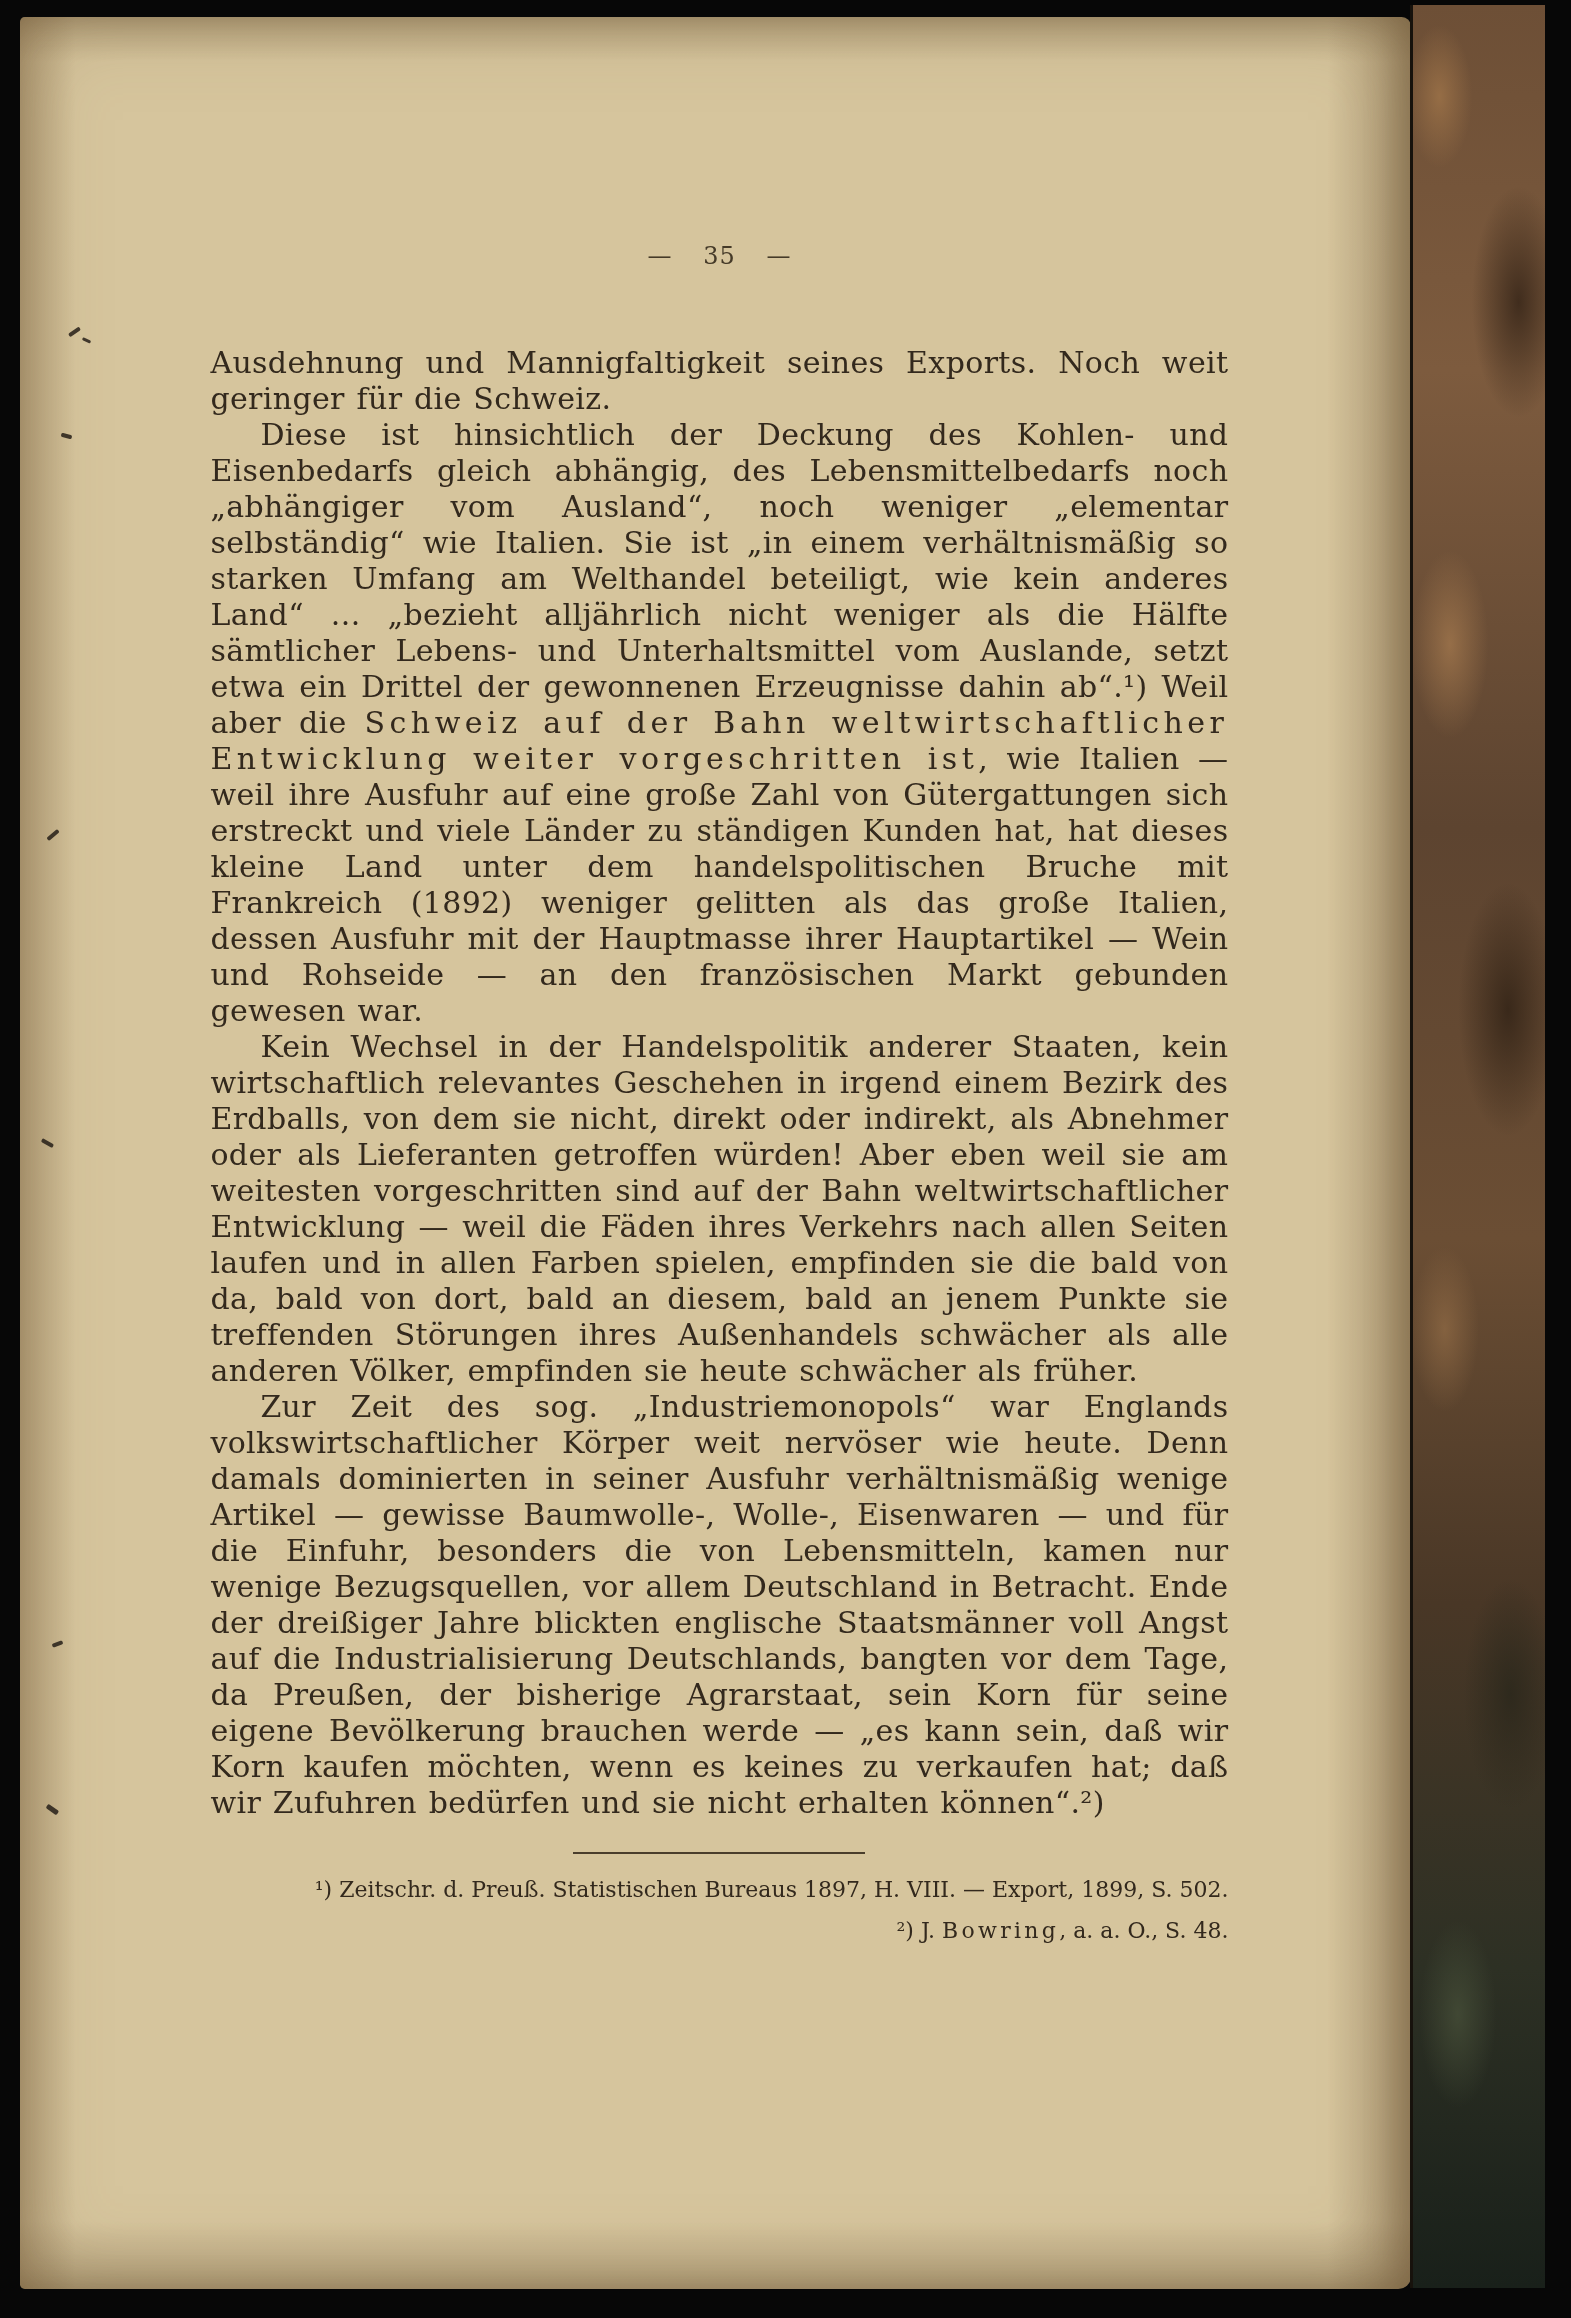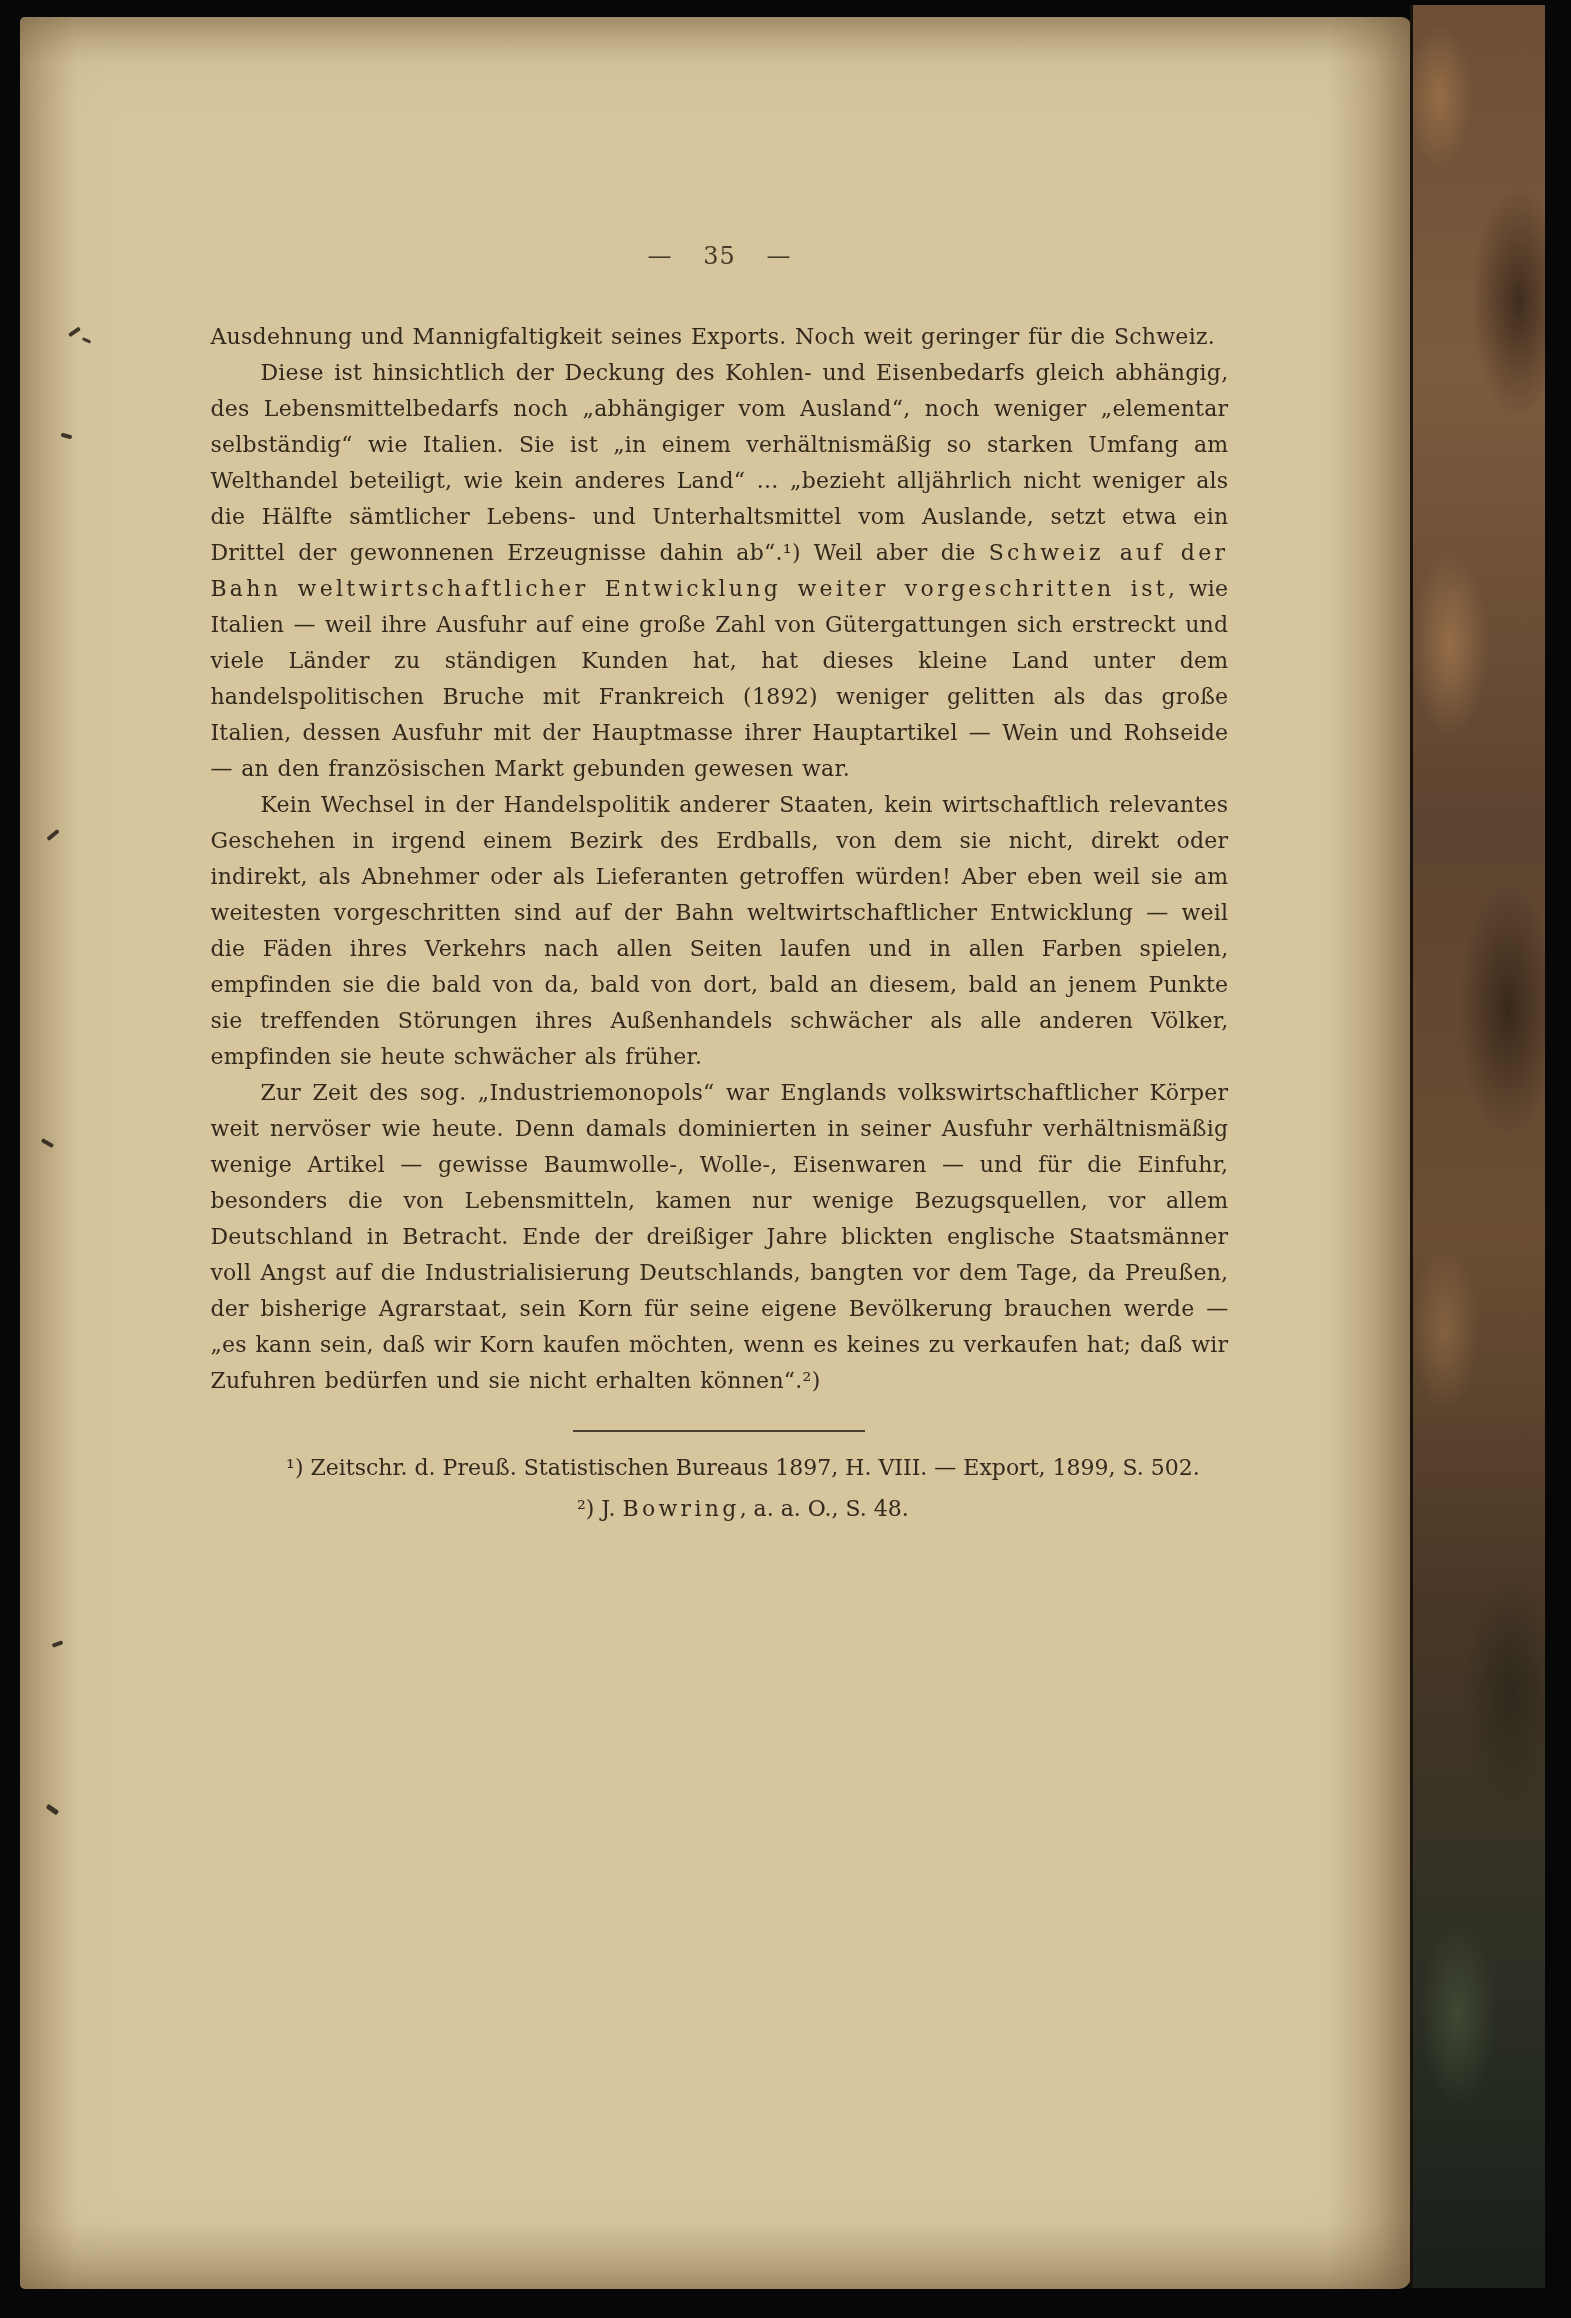--- a/index.html
+++ b/index.html
@@ -75,22 +75,22 @@
     margin-top: 225px;
     display: flex;
     justify-content: center;
     align-items: center;
     gap: 31px;
     font-size: 24px;
     color: #453a28;
     letter-spacing: 0.8px;
   }
   .body-text {
-    margin-top: 49px;
-    font-size: 22px;
+    margin-top: 75px;
+    font-size: 30px;
     line-height: 36px;
     text-align: justify;
     letter-spacing: .012em;
     word-spacing: .06em;
   }
   .para {
     margin: 0;
     text-indent: 50px;
   }
   .para.first {
@@ -103,21 +103,21 @@
   .footnote-rule {
     margin-top: 31px;
     width: 292px;
     border: 0;
     border-top: 2.4px solid #4a3e2c;
   }
   .footnotes {
     margin-top: 19px;
     font-size: 22px;
     line-height: 34px;
-    text-align: center;
+    text-align: right;
   }
   .footnote {
     margin: 0 0 6.3px 0;
     text-indent: 47px;
   }
 </style>
 </head>
 <body>
 
 <div class="scan">

